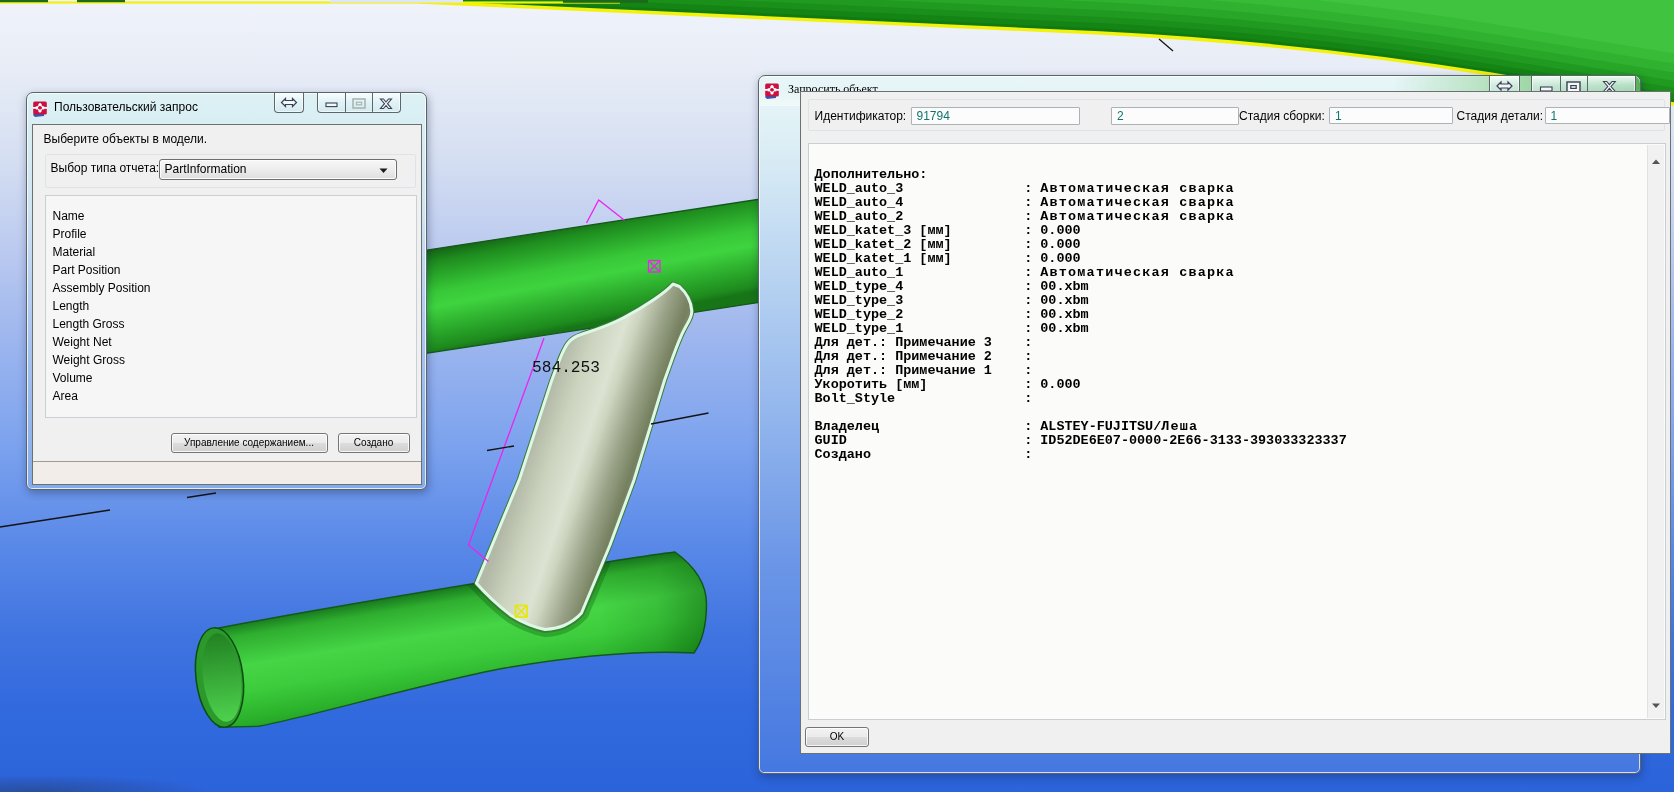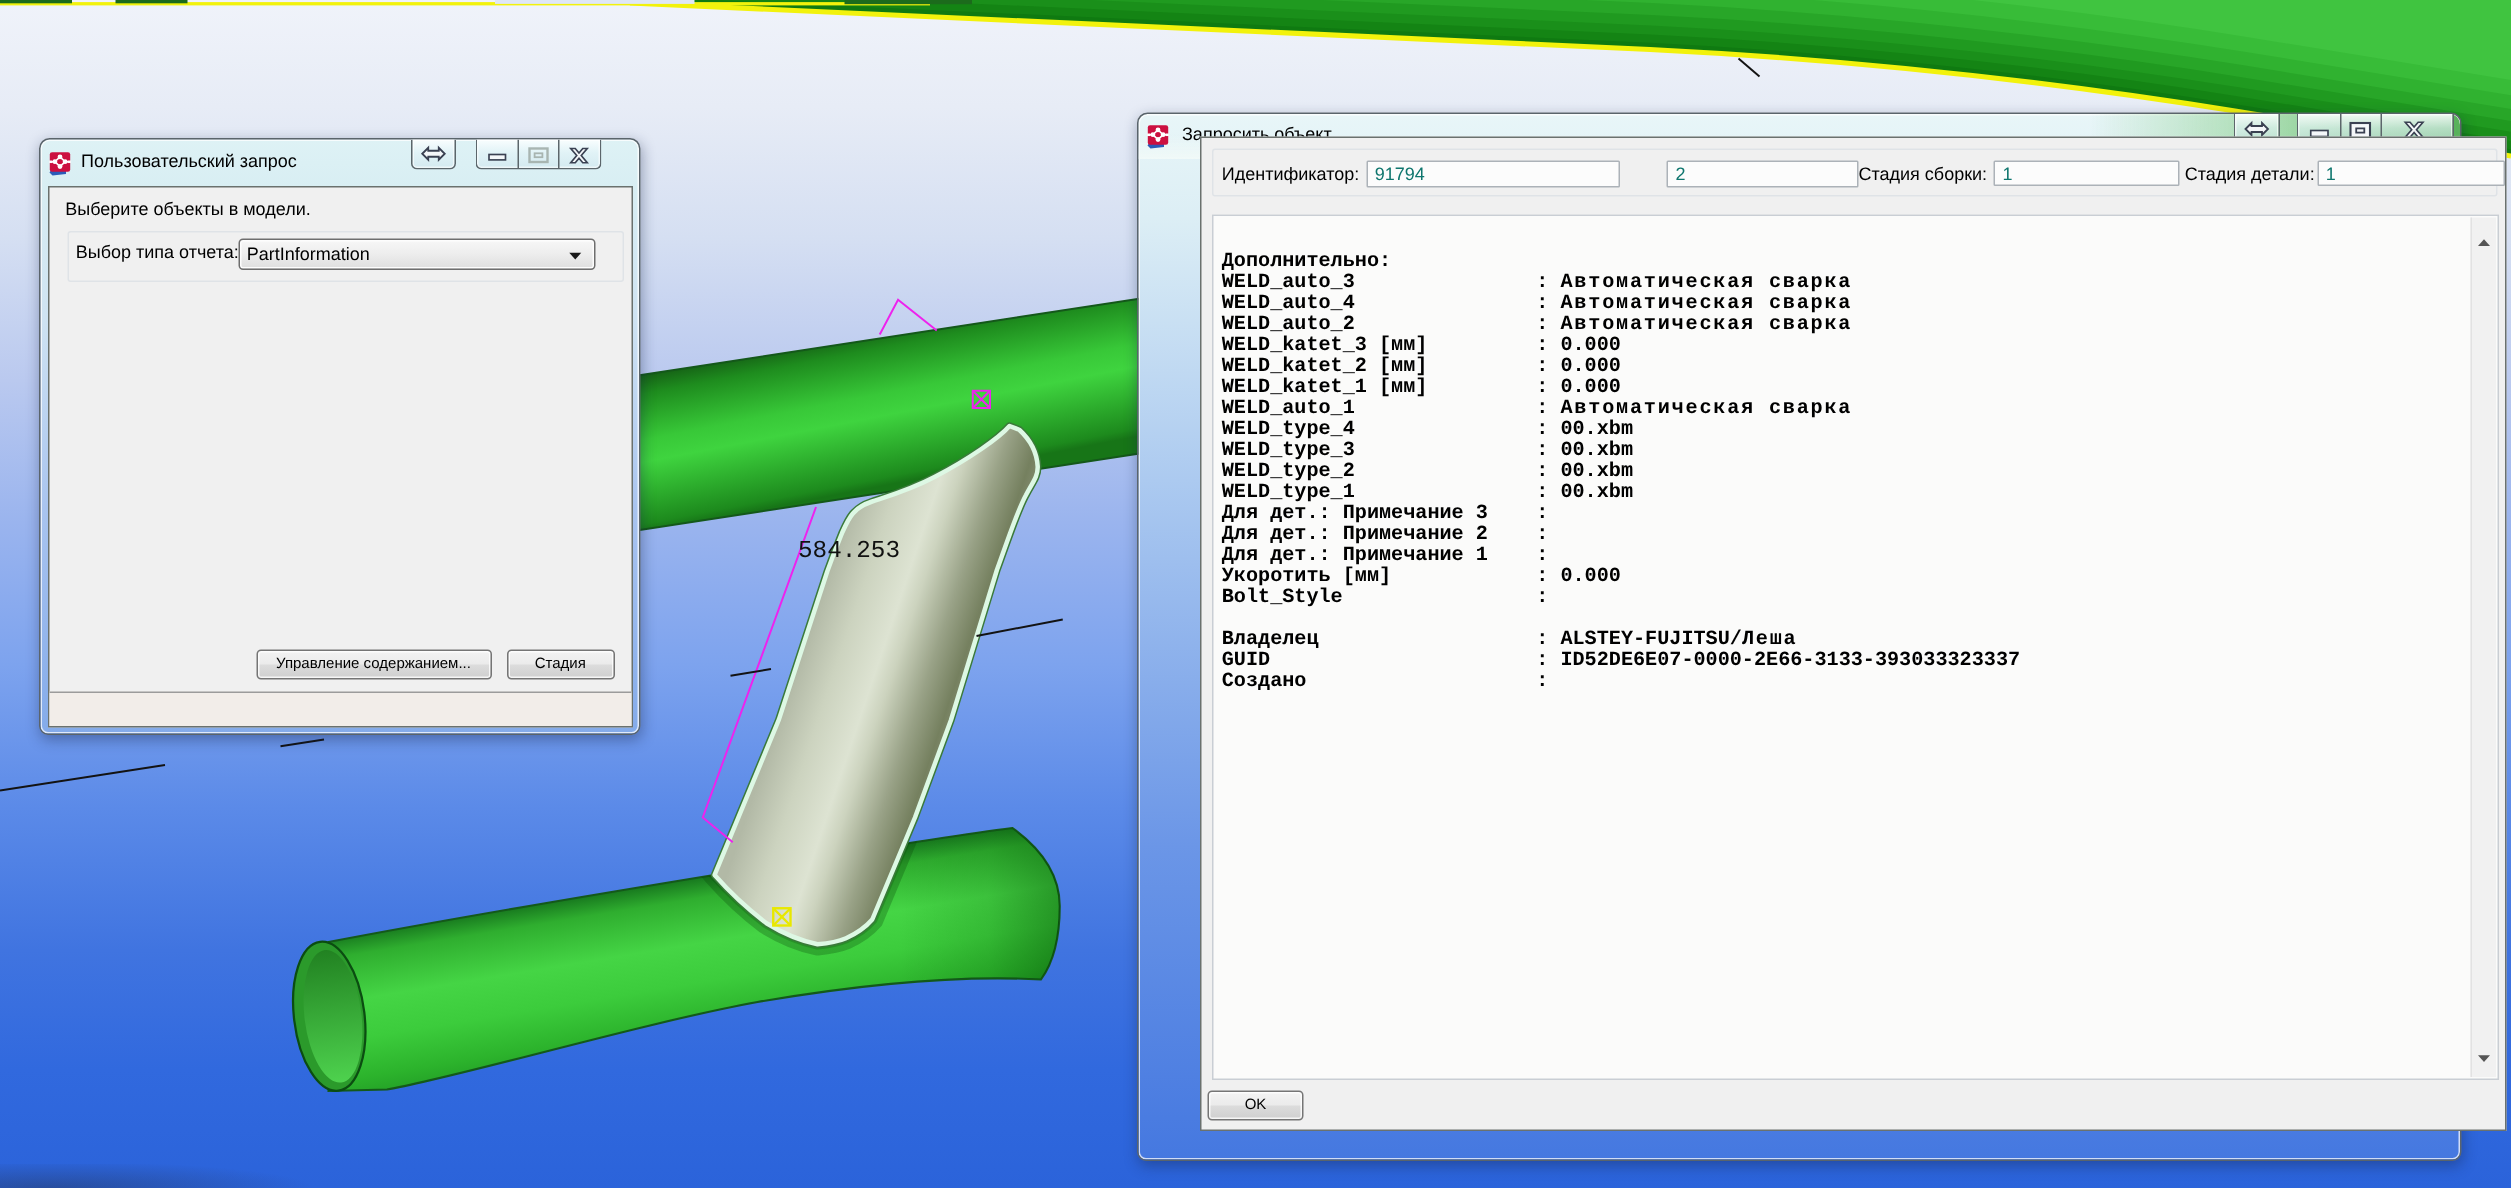--- a/index.html
+++ b/index.html
@@ -209,22 +209,27 @@
     <div class="lbl" style="left:11px;top:6.5px;">Выберите объекты в модели.</div>
     <div style="position:absolute;left:12px;top:28.5px;width:369px;height:32.5px;border:1px solid #dfe3e7;border-radius:2px;"></div>
     <div class="lbl" style="left:18px;top:35.5px;">Выбор типа отчета:</div>
     <div style="position:absolute;left:126px;top:33.5px;width:236px;height:19px;border:1px solid #6e6e6e;border-radius:3px;
          background:linear-gradient(to bottom,#f7f7f7,#ededed 50%,#dedede);box-shadow:inset 0 0 0 1px #fdfdfd;">
       <div class="lbl" style="left:5px;top:2px;">PartInformation</div>
       <svg width="10" height="7" viewBox="0 0 10 7" style="position:absolute;right:7px;top:8px;">
           <path d="M 0.5,0.5 L 8.5,0.5 4.5,5 Z" fill="#1a1a1a"></path>
         </svg>
     </div>
+    <div style="position:absolute;left:12px;top:70px;width:370px;height:221px;border:1px solid #c9cfd4;background:#f6f6f6;">
+      <div class="lbl" style="left:7px;top:11px;line-height:18.05px;">
+        Name<br>Profile<br>Material<br>Part Position<br>Assembly Position<br>Length<br>Length Gross<br>Weight Net<br>Weight Gross<br>Volume<br>Area
+      </div>
+    </div>
     <div class="btn" style="left:138px;top:308px;width:155px;height:18px;line-height:18px;">Управление содержанием...</div>
-    <div class="btn" style="left:305px;top:308px;width:70px;height:18px;line-height:18px;">Стадия</div>
+    <div class="btn" style="left:305px;top:308px;width:70px;height:18px;line-height:18px;">Создано</div>
     <div style="position:absolute;left:0;right:0;top:336px;border-top:1px solid #9b9b9b;height:22px;background:#f2ede9;"></div>
   </div>
 </div>
 
 <div class="win" id="w2" style="left:758px;top:75px;width:881px;height:697px;border-radius:7px 7px 6px 6px;
      background:linear-gradient(to bottom,#e8f6f8 0%,#dceef5 10%,#accaf0 35%,#6b96e7 70%,#4578e0 100%);">
   <div style="position:absolute;left:0;top:0;right:0;height:30px;border-radius:7px 7px 0 0;
        background:linear-gradient(to bottom, rgba(245,252,248,0) 45%, rgba(245,252,248,0.75) 100%),
                   linear-gradient(to right, rgba(0,0,0,0) 0%, rgba(0,0,0,0) 72%, rgba(115,198,115,0.55) 86%, rgba(62,165,62,0.85) 100%);"></div>
   <div style="position:absolute;left:5px;top:7px;width:16px;height:17px;">
@@ -238,21 +243,21 @@
         <circle cx="8" cy="10" r="1.6"></circle>
         <rect x="0.8" y="6" width="2.2" height="1.7"></rect>
         <rect x="13" y="6" width="2.2" height="1.7"></rect>
       </g>
       <g stroke="#ffffff" stroke-width="1.1" fill="none">
         <path d="M 8,3.6 L 4.6,6.8 8,10 11.4,6.8 Z"></path>
         <path d="M 1.6,6.8 L 4.6,6.8 M 11.4,6.8 L 14.4,6.8"></path>
       </g>
     </svg>
   </div>
-  <div class="lbl" style="left:29px;top:6px;">Запросить объект</div>
+  <div class="lbl" style="left:29px;top:6px;font-family:Liberation Serif, serif;">Запросить объект</div>
 
   <div class="tbtn" style="left:730px;width:29px;height:19.5px;border-radius:0 0 4px 4px;">
     <svg width="29" height="20" viewBox="0 0 29 20">
         <path d="M 7,10 L 11,6 11,8 18,8 18,6 22,10 18,14 18,12 11,12 11,14 Z" fill="#f4f7f9" stroke="#3a4152" stroke-width="1.2"></path>
       </svg>
   </div>
   <div class="tbtn" style="left:772px;width:103px;height:21px;border-radius:0 0 4px 4px;">
     <svg width="103" height="21" viewBox="0 0 103 21">
       <line x1="28.5" y1="0" x2="28.5" y2="21" stroke="#5c666b" stroke-width="1"></line>
       <line x1="55.5" y1="0" x2="55.5" y2="21" stroke="#5c666b" stroke-width="1"></line>

